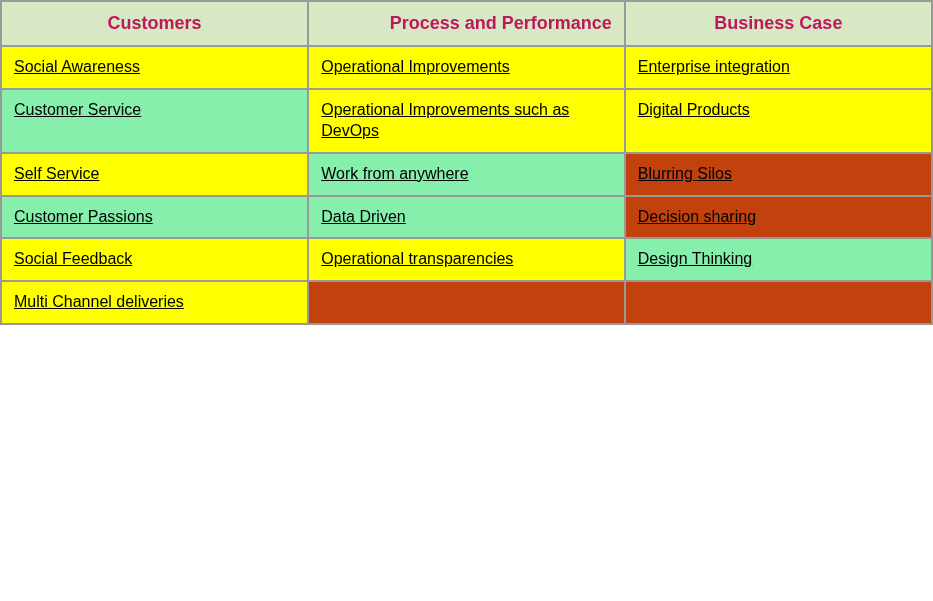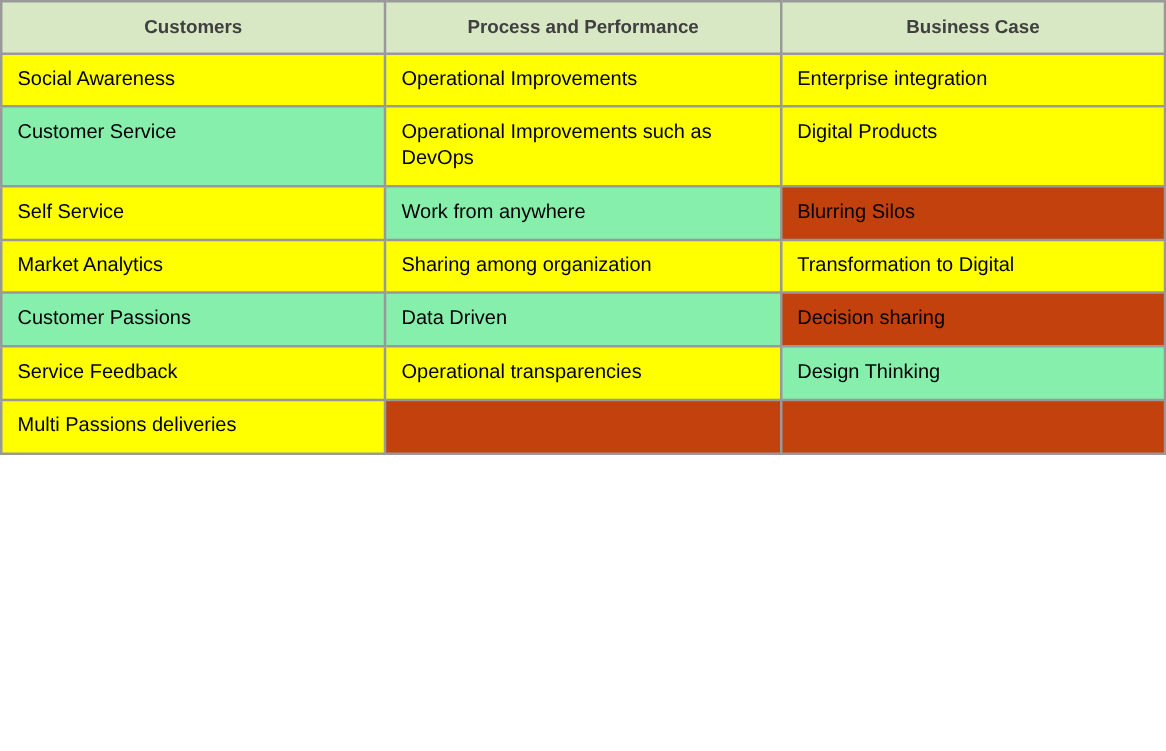--- a/index.html
+++ b/index.html
@@ -25,30 +25,31 @@
       border: 2px solid #999;
       padding: 10px 12px;
       vertical-align: top;
       font-size: 16px;
       line-height: 1.3;
     }
 
     th {
       background-color: #d9e8c4;
       font-weight: bold;
-      font-size: 15px;
-      color: #404040;
+      font-size: 18px;
+      color: #be185d;
     }
 
     td {
       color: #000;
+      text-decoration: underline;
     }
 
     .col1 { width: 33%; }
-    .col2 { width: 34%; }
+    .col2 { width: 34%; text-align: right; }
     .col3 { width: 33%; }
 
     .yellow { background-color: #ffff00; }
     .light-blue { background-color: #c2410c; }
     .white { background-color: #86efac; }
   </style>
 </head>
 <body>
 
 <table>
@@ -69,33 +70,28 @@
         <td class="white">Customer Service</td>
         <td class="yellow">Operational Improvements such as DevOps</td>
         <td class="yellow">Digital Products</td>
       </tr>
       <tr>
         <td class="yellow">Self Service</td>
         <td class="white">Work from anywhere</td>
         <td class="light-blue">Blurring Silos</td>
       </tr>
       <tr>
-        <td class="yellow">Market Analytics</td>
-        <td class="yellow">Sharing among organization</td>
-        <td class="yellow">Transformation to Digital</td>
-      </tr>
-      <tr>
         <td class="white">Customer Passions</td>
         <td class="white">Data Driven</td>
         <td class="light-blue">Decision sharing</td>
       </tr>
       <tr>
-        <td class="yellow">Service Feedback</td>
+        <td class="yellow">Social Feedback</td>
         <td class="yellow">Operational transparencies</td>
         <td class="white">Design Thinking</td>
       </tr>
       <tr>
-        <td class="yellow">Multi Passions deliveries</td>
+        <td class="yellow">Multi Channel deliveries</td>
         <td class="light-blue"></td>
         <td class="light-blue"></td>
       </tr>
     </tbody>
 </table>
 
 </body></html>

